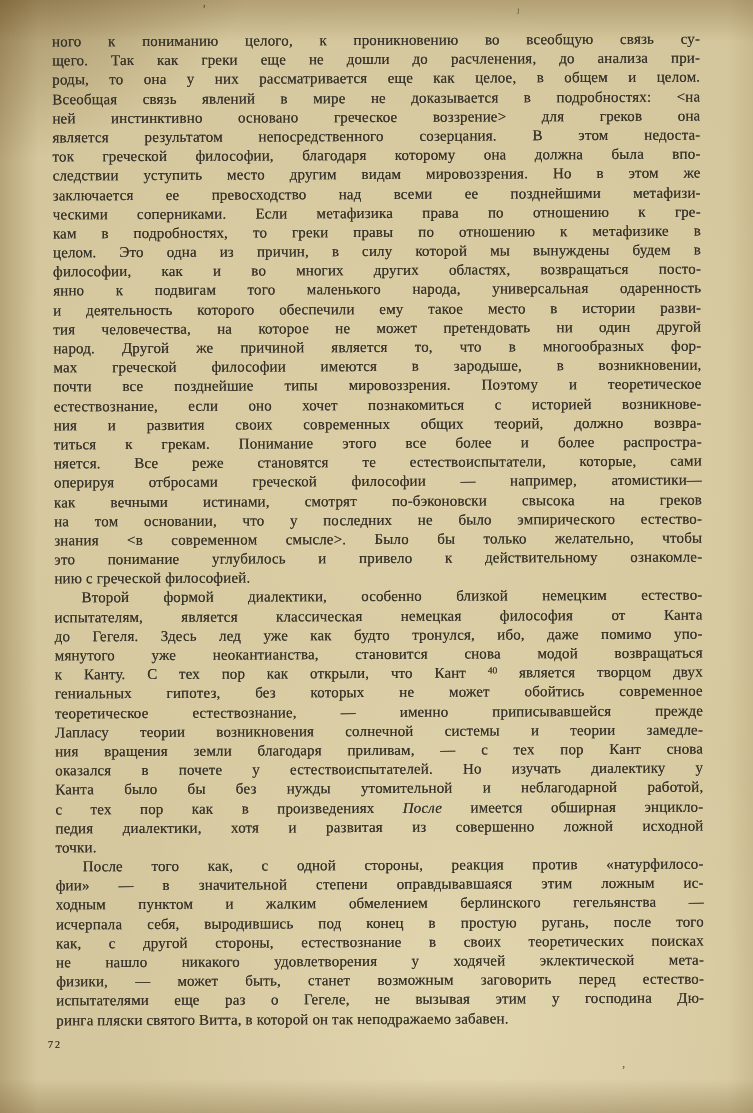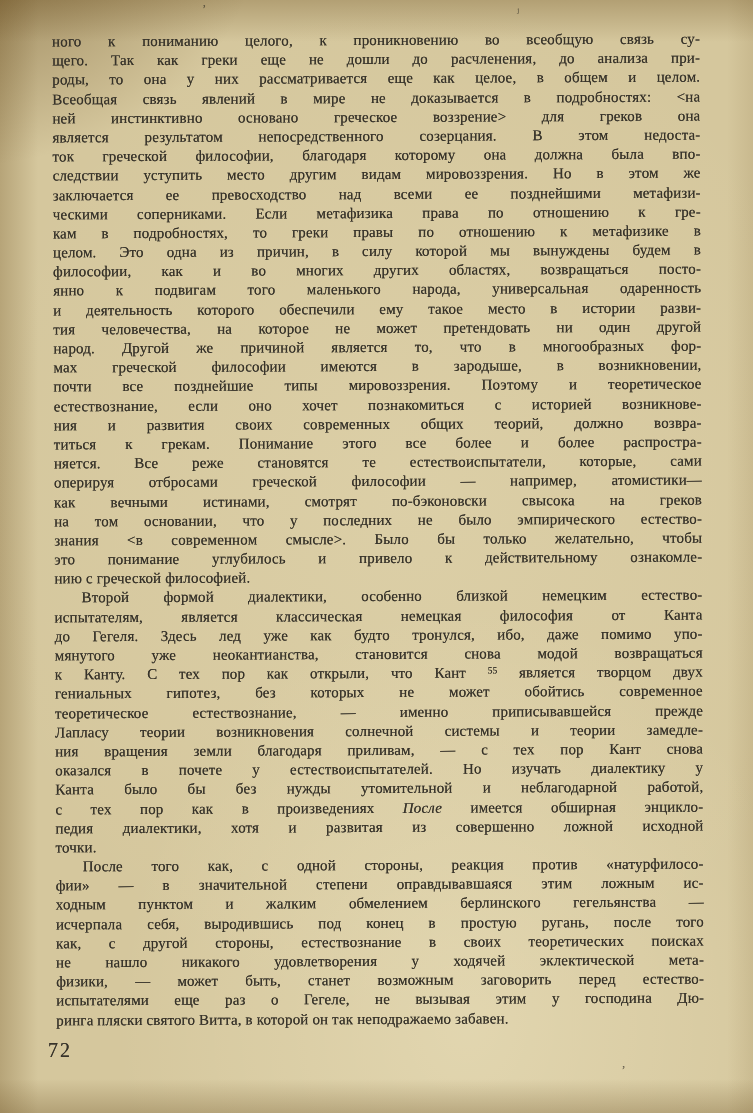--- a/index.html
+++ b/index.html
@@ -53,21 +53,21 @@
     font-size: 9.5px;
     line-height: 0;
     vertical-align: 4px;
     letter-spacing: 0;
   }
   .line em { font-style: italic; }
   .page-number {
     position: absolute;
     left: 48px;
     top: 1039px;
-    font-size: 20px;
+    font-size: 10px;
     letter-spacing: 2px;
     text-shadow: 0 0 0.6px rgba(55,51,42,0.85);
   }
   .artifact {
     position: absolute;
     font-size: 13px;
     color: rgba(55,51,42,0.75);
     pointer-events: none;
   }
 </style>
@@ -105,21 +105,21 @@
         <div class="line">на том основании, что у последних не было эмпирического естество-</div>
         <div class="line">знания &lt;в современном смысле&gt;. Было бы только желательно, чтобы</div>
         <div class="line">это понимание углубилось и привело к действительному ознакомле-</div>
         <div class="line endline">нию с греческой философией.</div>
       </div>
       <div class="paragraph">
         <div class="line indent">Второй формой диалектики, особенно близкой немецким естество-</div>
         <div class="line">испытателям, является классическая немецкая философия от Канта</div>
         <div class="line">до Гегеля. Здесь лед уже как будто тронулся, ибо, даже помимо упо-</div>
         <div class="line">мянутого уже неокантианства, становится снова модой возвращаться</div>
-        <div class="line">к Канту. С тех пор как открыли, что Кант <sup>55</sup> является творцом двух</div>
+        <div class="line">к Канту. С тех пор как открыли, что Кант <sup>40</sup> является творцом двух</div>
         <div class="line">гениальных гипотез, без которых не может обойтись современное</div>
         <div class="line">теоретическое естествознание, — именно приписывавшейся прежде</div>
         <div class="line">Лапласу теории возникновения солнечной системы и теории замедле-</div>
         <div class="line">ния вращения земли благодаря приливам, — с тех пор Кант снова</div>
         <div class="line">оказался в почете у естествоиспытателей. Но изучать диалектику у</div>
         <div class="line">Канта было бы без нужды утомительной и неблагодарной работой,</div>
         <div class="line">с тех пор как в произведениях <em>После</em> имеется обширная энцикло-</div>
         <div class="line">педия диалектики, хотя и развитая из совершенно ложной исходной</div>
         <div class="line endline">точки.</div>
       </div>

